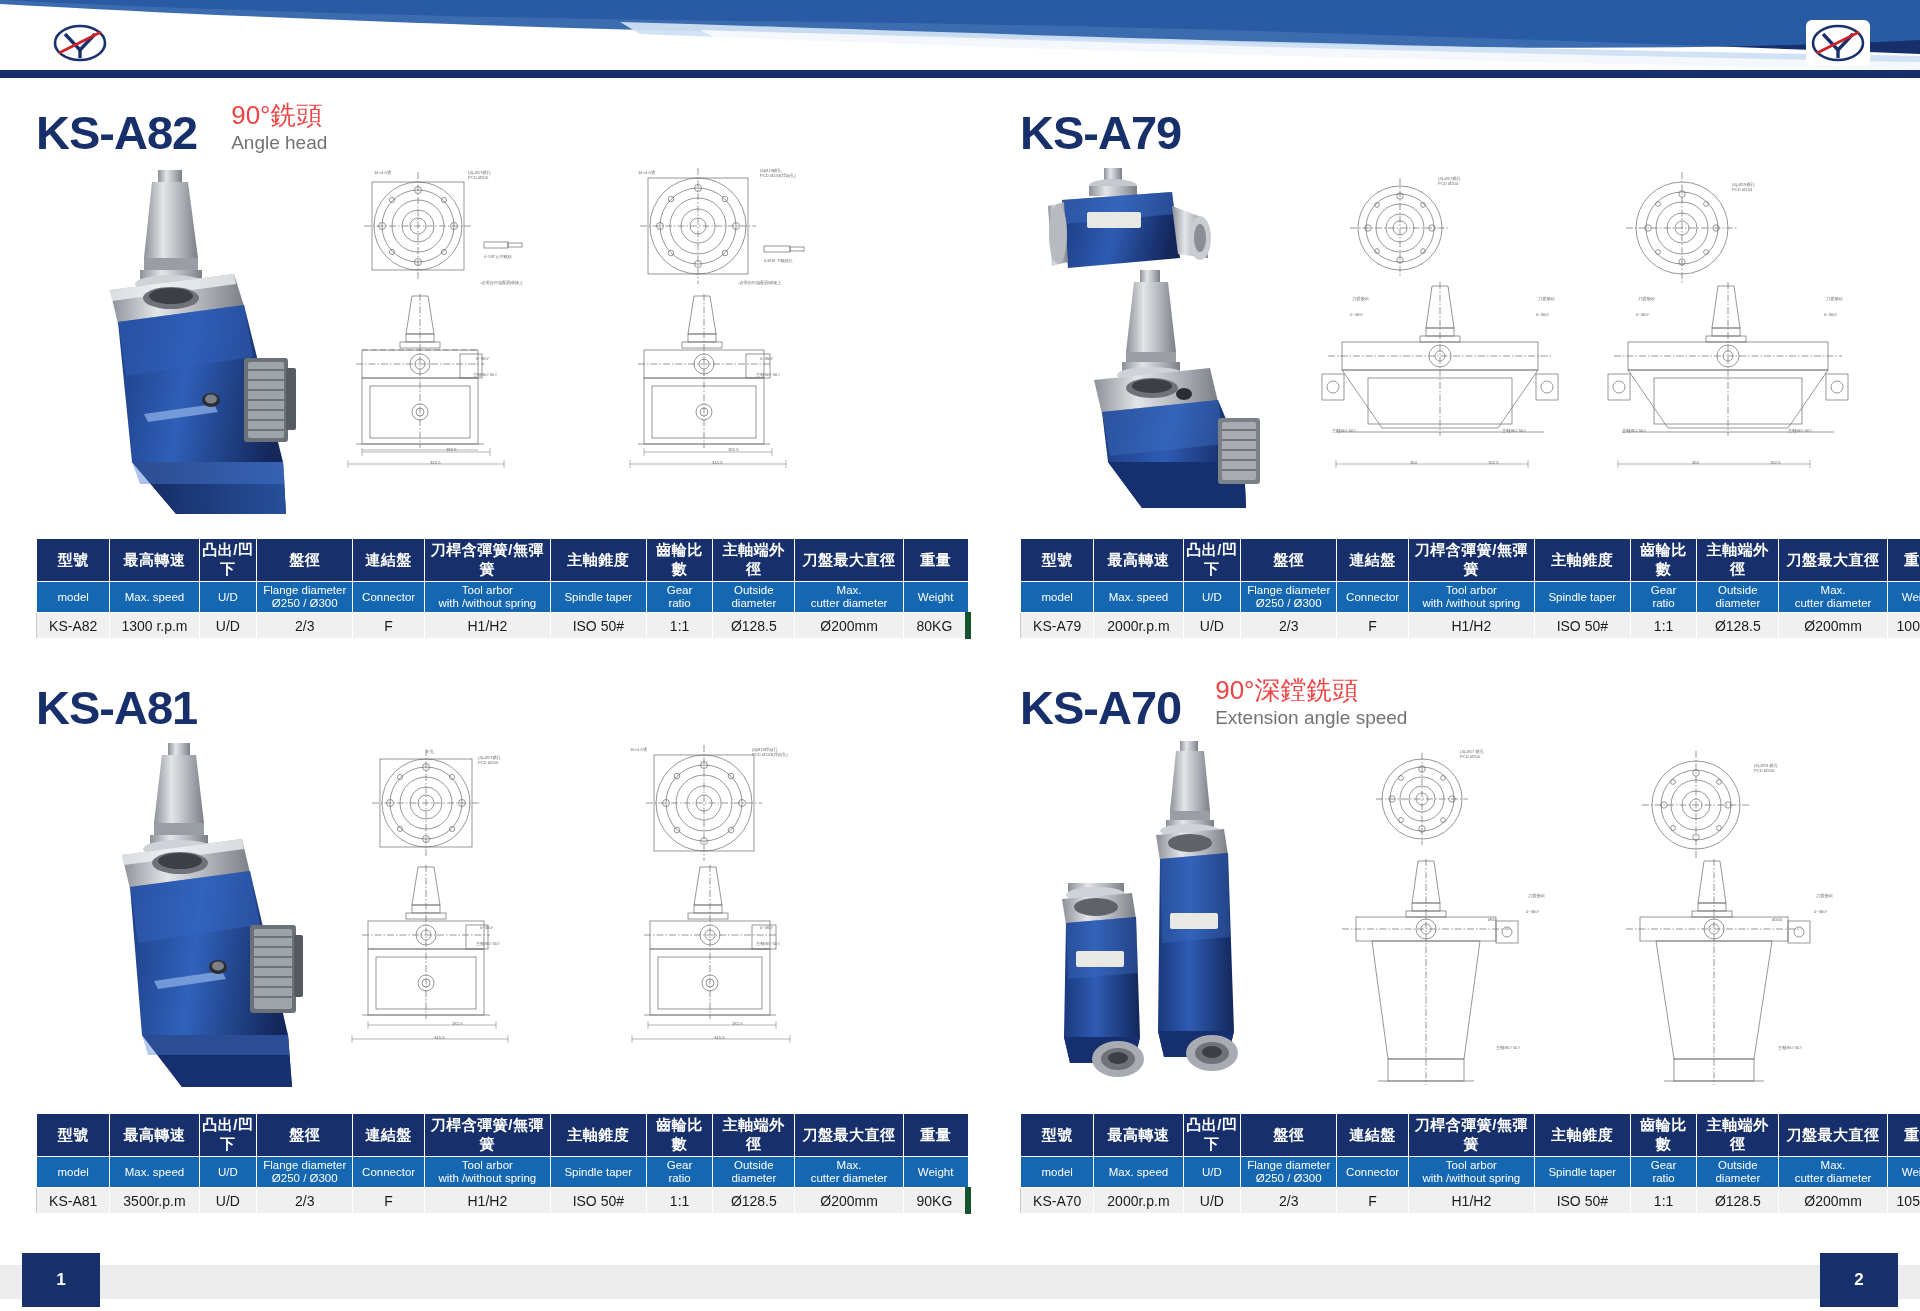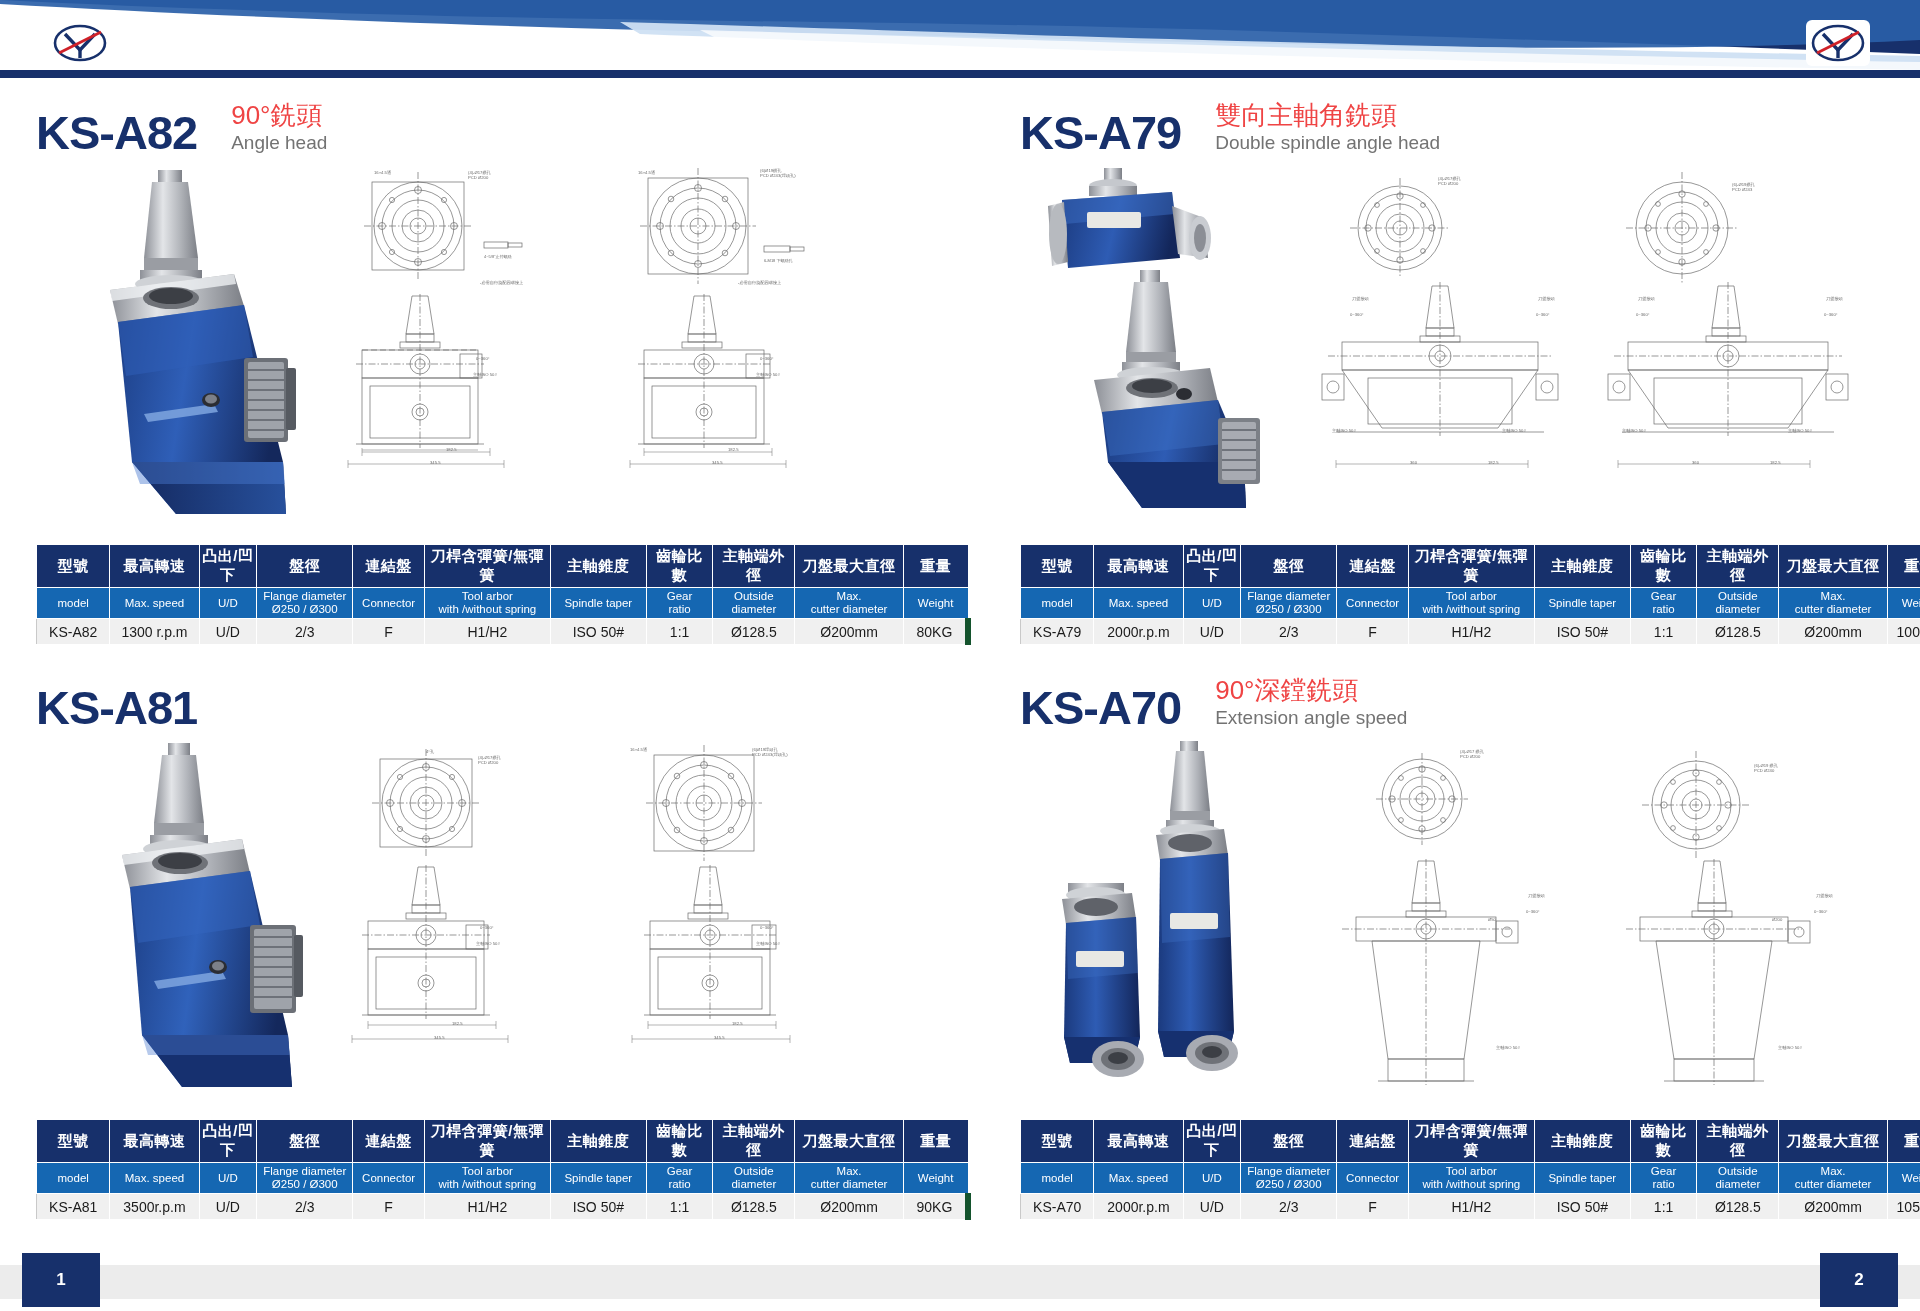--- a/index.html
+++ b/index.html
@@ -48,21 +48,21 @@
     margin-top:1px;
   }
 
   
   .media { position:relative; height:360px; margin-top:6px; }
   .photo-wrap { position:absolute; left:12px; top:0; width:255px; height:355px; }
   .dwg-wrap  { position:absolute; left:272px; top:2px; width:660px; height:352px; }
   .media svg { display:block; }
 
   
-  .spec { width:100%; border-collapse:collapse; table-layout:fixed; margin-top:22px; }
+  .spec { width:100%; border-collapse:collapse; table-layout:fixed; margin-top:16px; }
   .spec th, .spec td {
     border:1px solid #ffffff;
     text-align:center; vertical-align:middle;
     padding:2px 2px;
   }
   .spec .r-cn th {
     background:#17306b; color:#ffffff;
     font-size:15px; font-weight:700; height:28px;
     letter-spacing:0.5px;
   }
@@ -383,24 +383,20 @@
         <td>Ø200mm</td>
         <td>80KG</td>
       </tr>
     </tbody>
       </table>
   </div>
 
   <div class="col col-r row-t">
     <div class="head">
       <div class="model-code">KS-A79</div>
-      <div class="head-names">
-        <div class="name-cn">雙向主軸角銑頭</div>
-        <div class="name-en">Double spindle angle head</div>
-      </div>
     </div>
 
     <div class="media">
       <div class="photo-wrap">
         <svg width="255" height="355" viewBox="0 0 255 355">
           <defs>
             <linearGradient id="mtl79" x1="0" y1="0" x2="1" y2="0">
               <stop offset="0" stop-color="#8d9097"></stop>
                 <stop offset="0.35" stop-color="#e3e5e8"></stop>
               <stop offset="0.7" stop-color="#aeb1b7"></stop>

